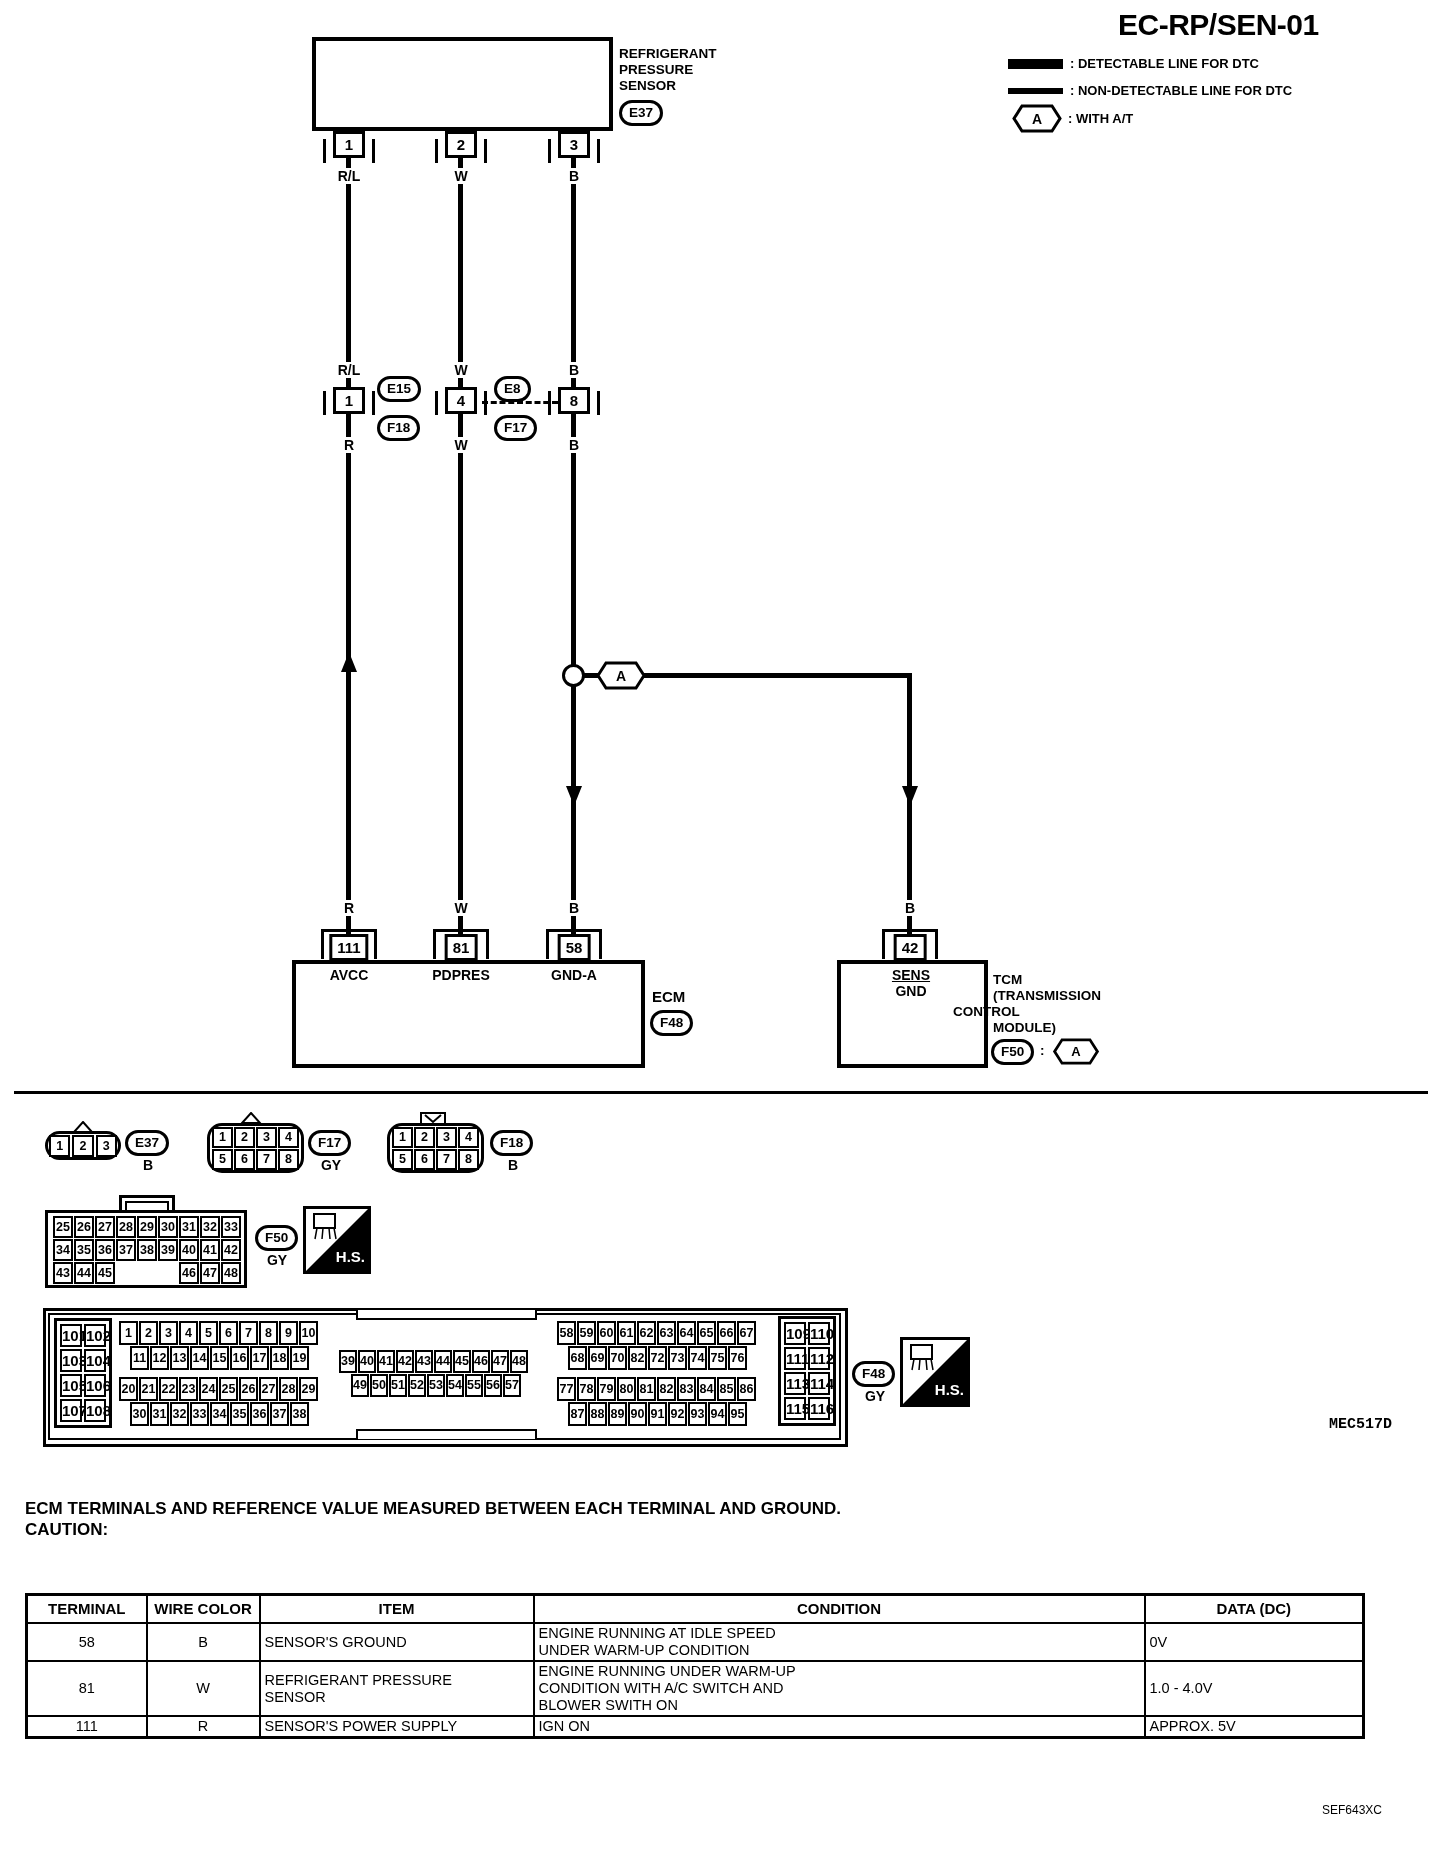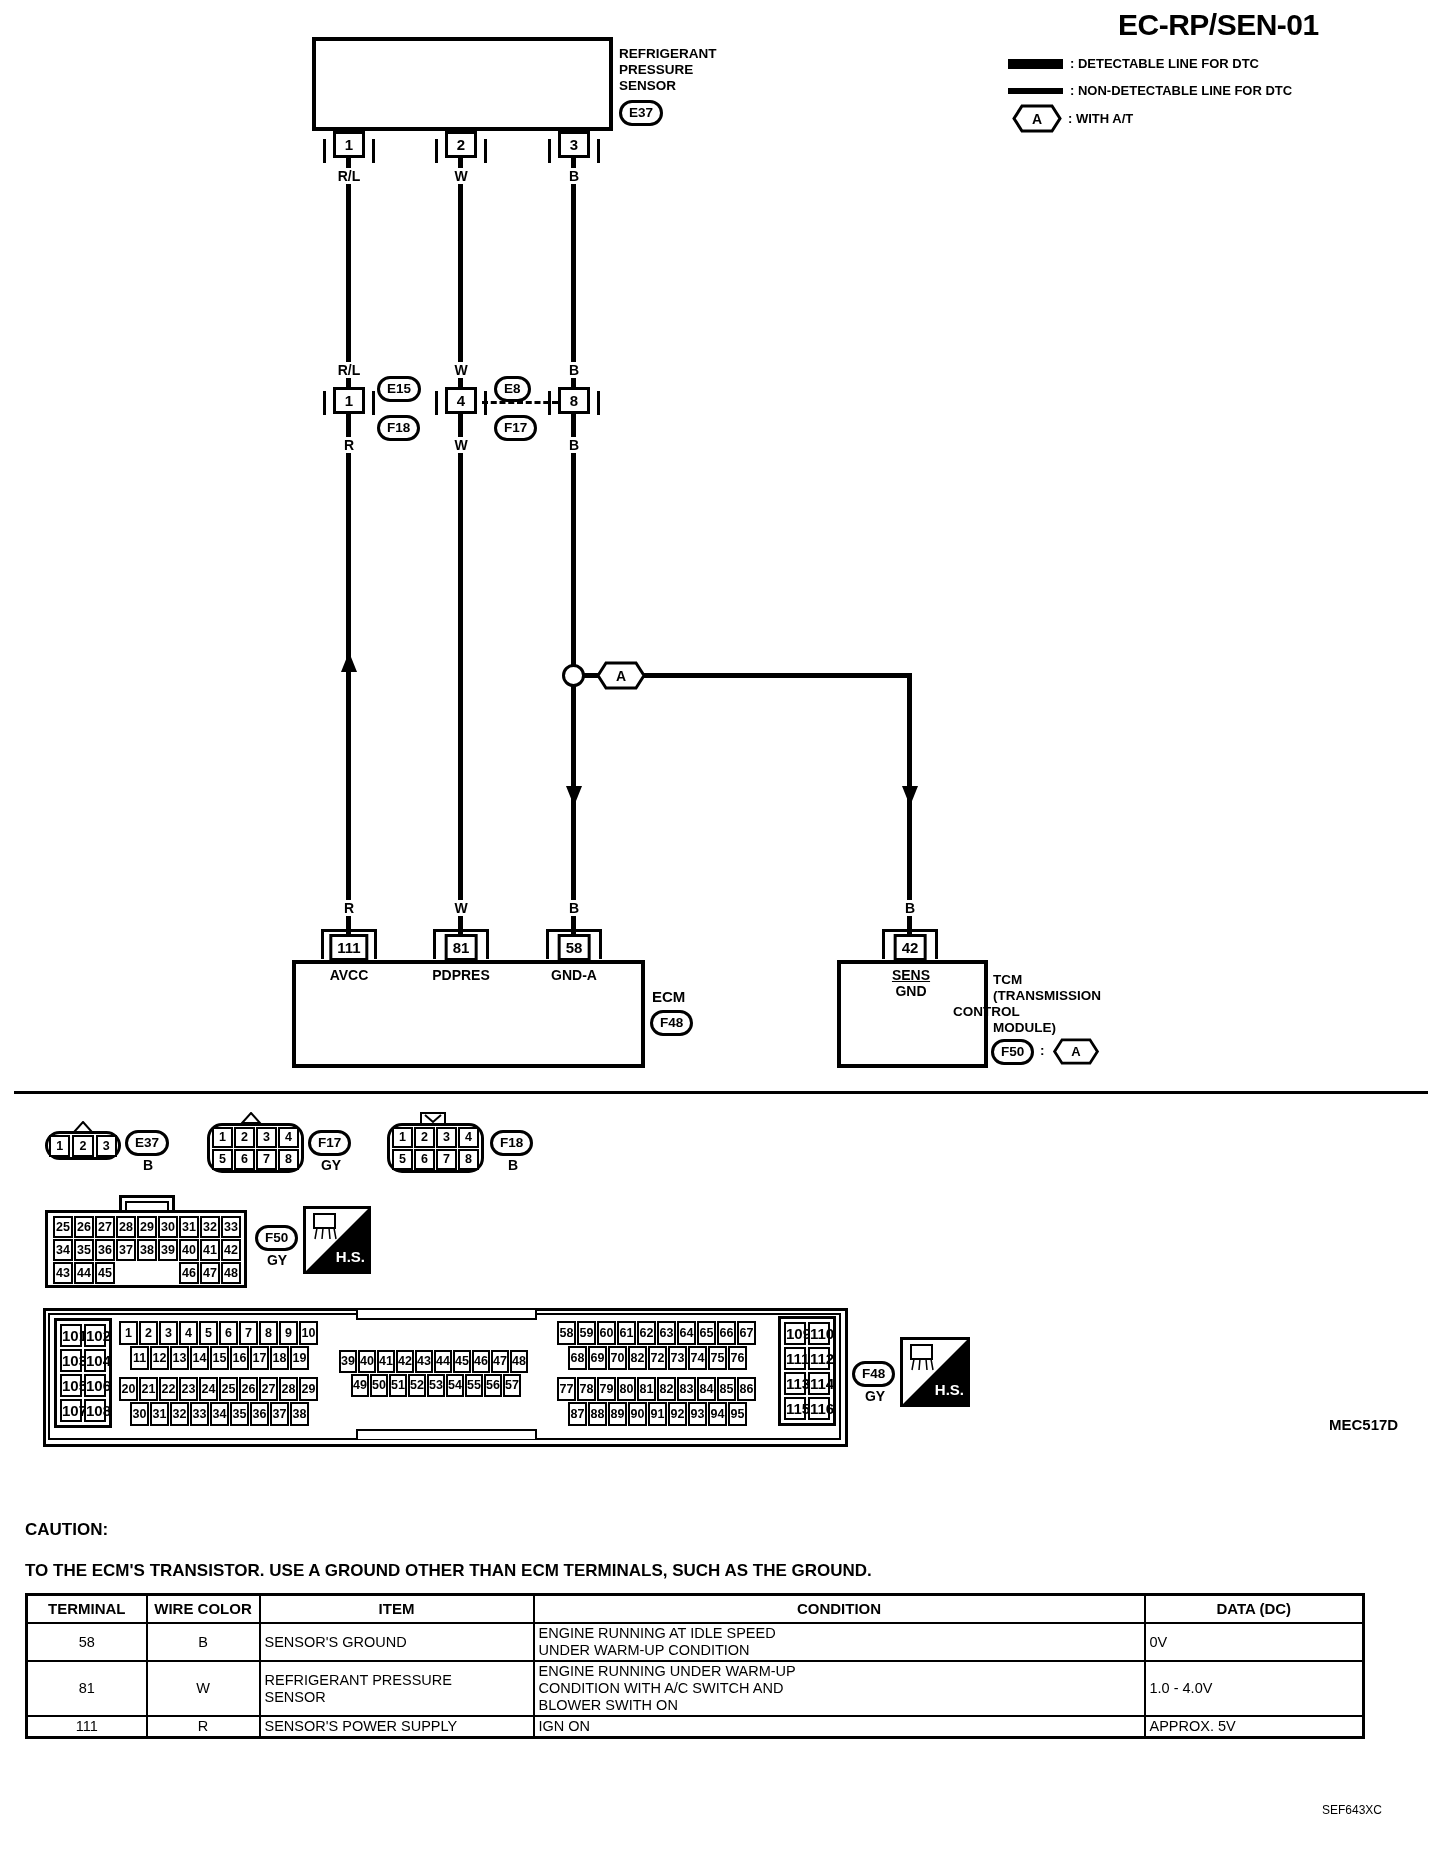--- a/index.html
+++ b/index.html
@@ -454,24 +454,24 @@
   <div class="inlabel" style="left:875px;top:1388px;">GY</div>
   <div class="hs" style="left:900px;top:1337px;width:64px;height:64px;">
     <div class="tri"></div>
     <svg class="abs" style="left:2px;top:2px;" width="34" height="32">
       <rect x="6" y="3" width="21" height="14" fill="#fff" stroke="#000" stroke-width="2"></rect>
       <path d="M9 17 l-2 11 M15 17 l-1 11 M21 17 l1 11 M26 17 l2 11" stroke="#000" stroke-width="1.5" fill="none"></path>
     </svg>
     <span class="hs-t">H.S.</span>
   </div>
 
-  <div class="code" style="left:1329px;top:1416px;">MEC517D</div>
-
+  <div class="code" style="left:1329px;top:1416px;font-family:Liberation Mono, monospace;">MEC517D</div>
+
+  <div class="note" style="left:25px;top:1498px;">ECM TERMINALS AND REFERENCE VALUE MEASURED BETWEEN EACH TERMINAL AND GROUND.</div>
   <div class="note" style="left:25px;top:1519px;">CAUTION:</div>
-  <div class="note" style="left:25px;top:1560px;">TO THE  ECM'S TRANSISTOR. USE A GROUND OTHER THAN ECM TERMINALS, SUCH AS THE GROUND.</div>
 
   <table class="spec" style="left:25px;top:1593px;width:1337px;">
     <colgroup>
       <col style="width:120px">
         <col style="width:113px">
         <col style="width:274px">
         <col style="width:611px">
         <col style="width:219px">
     </colgroup>
     <thead>

